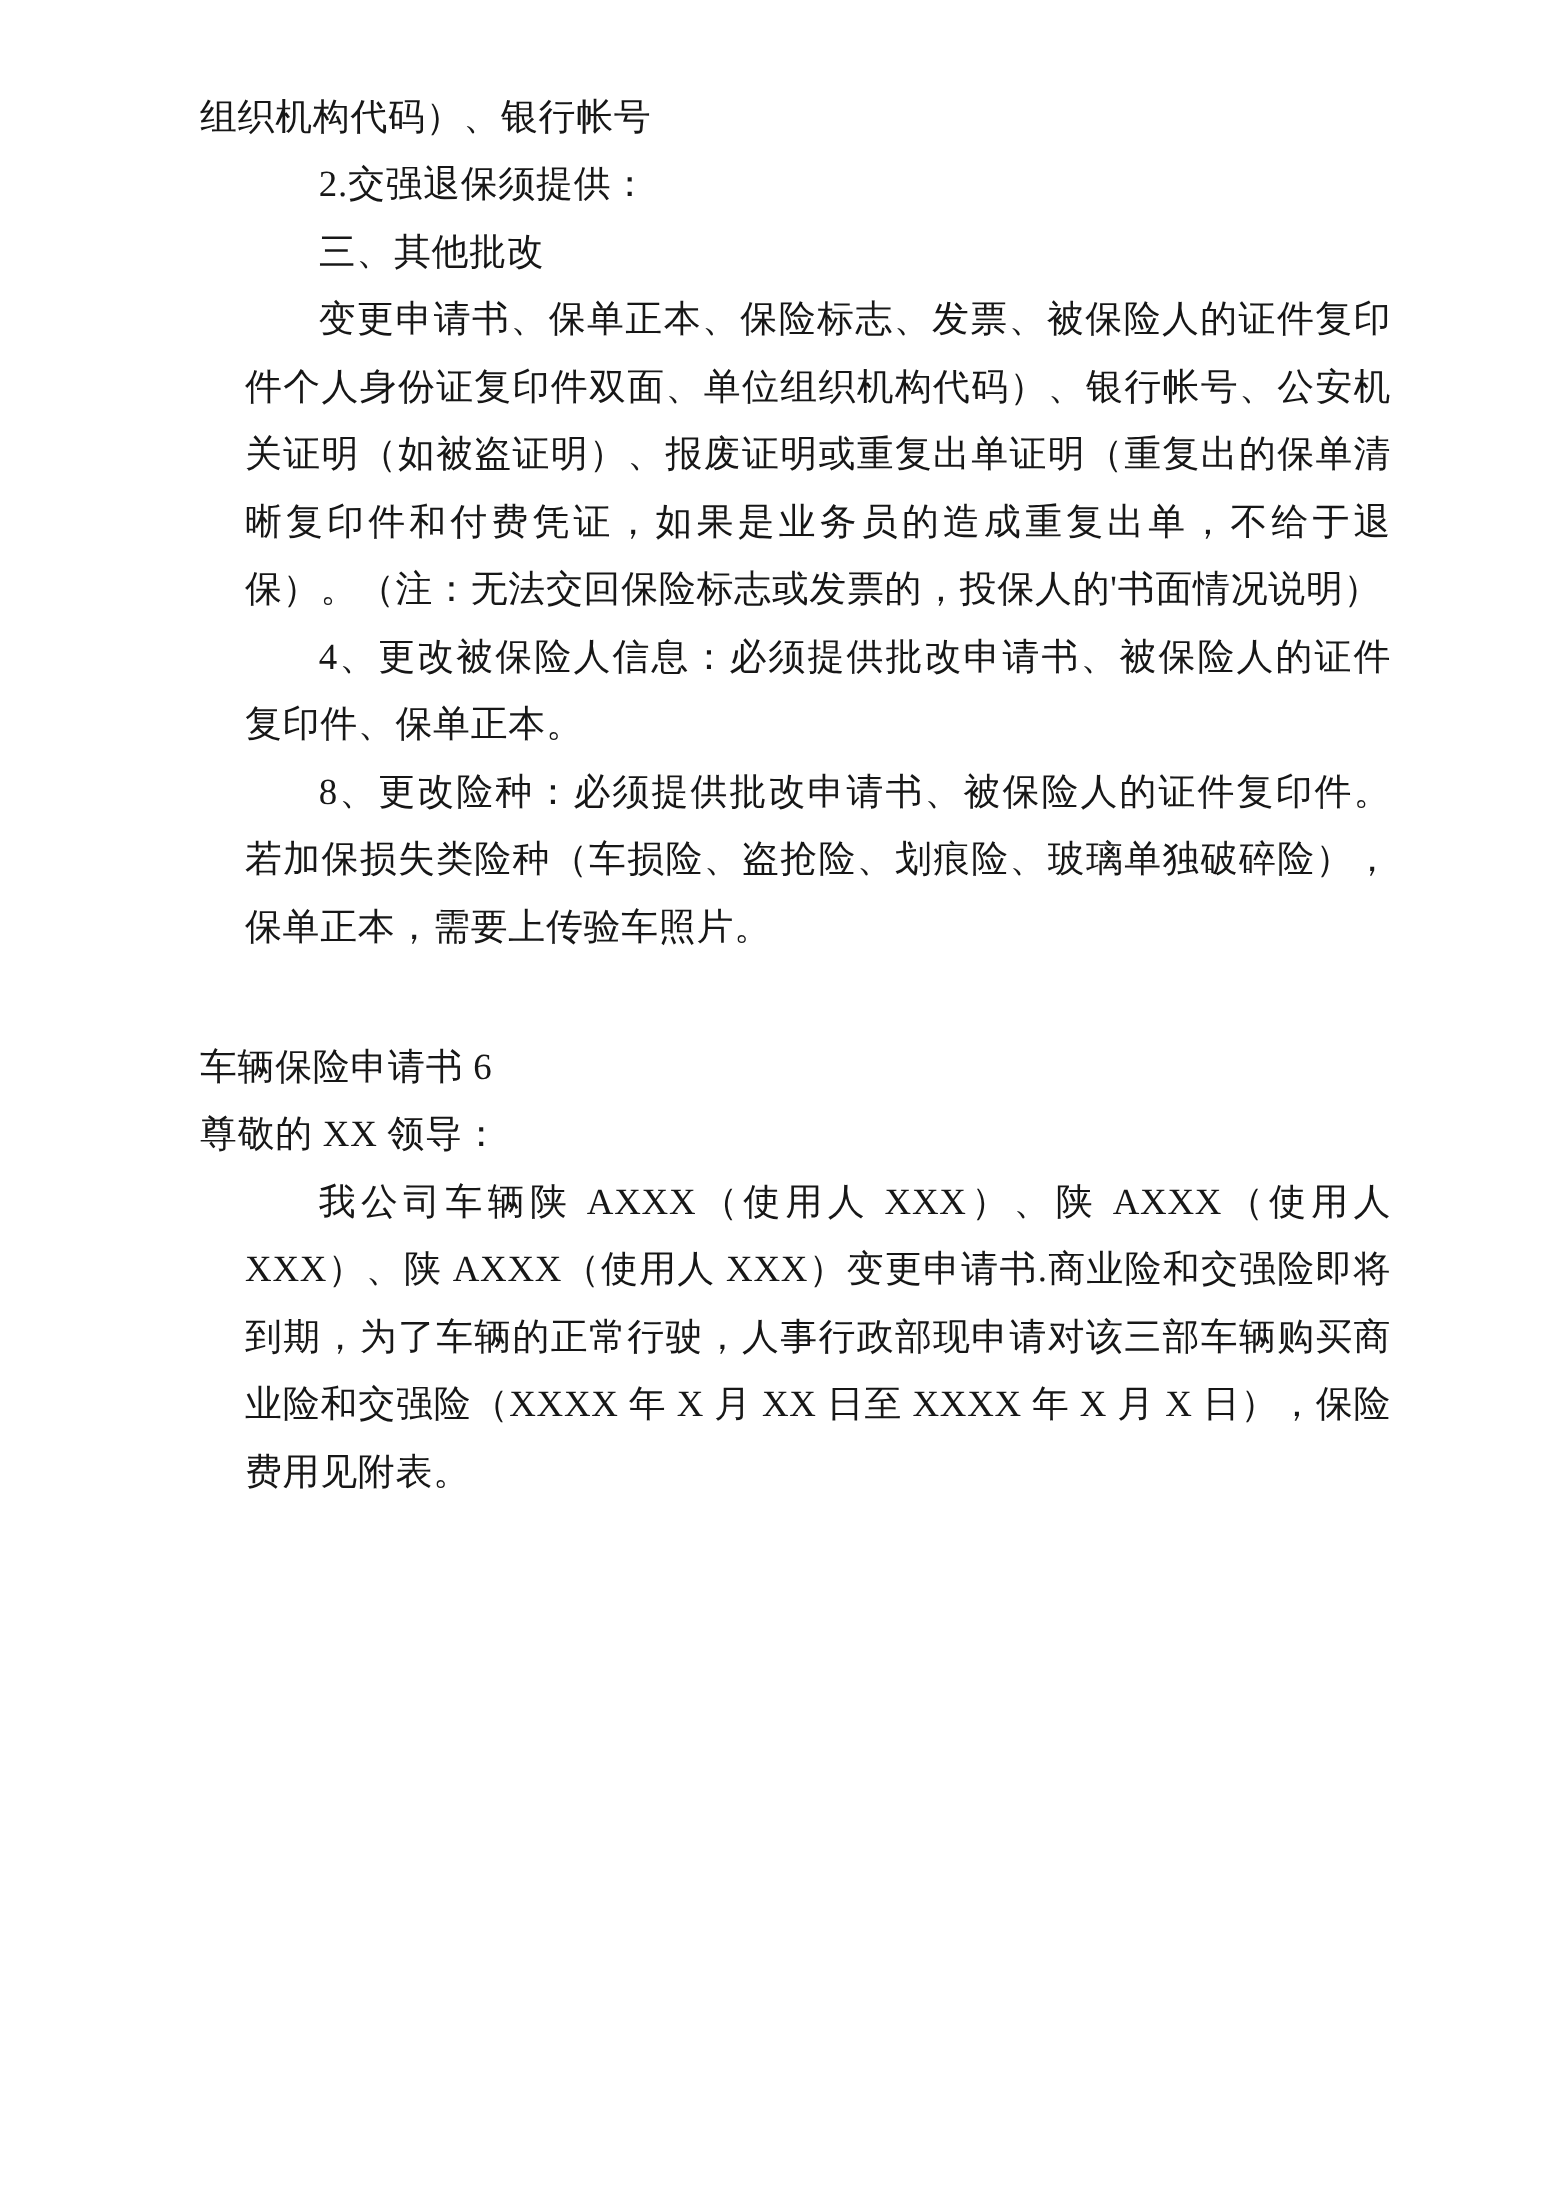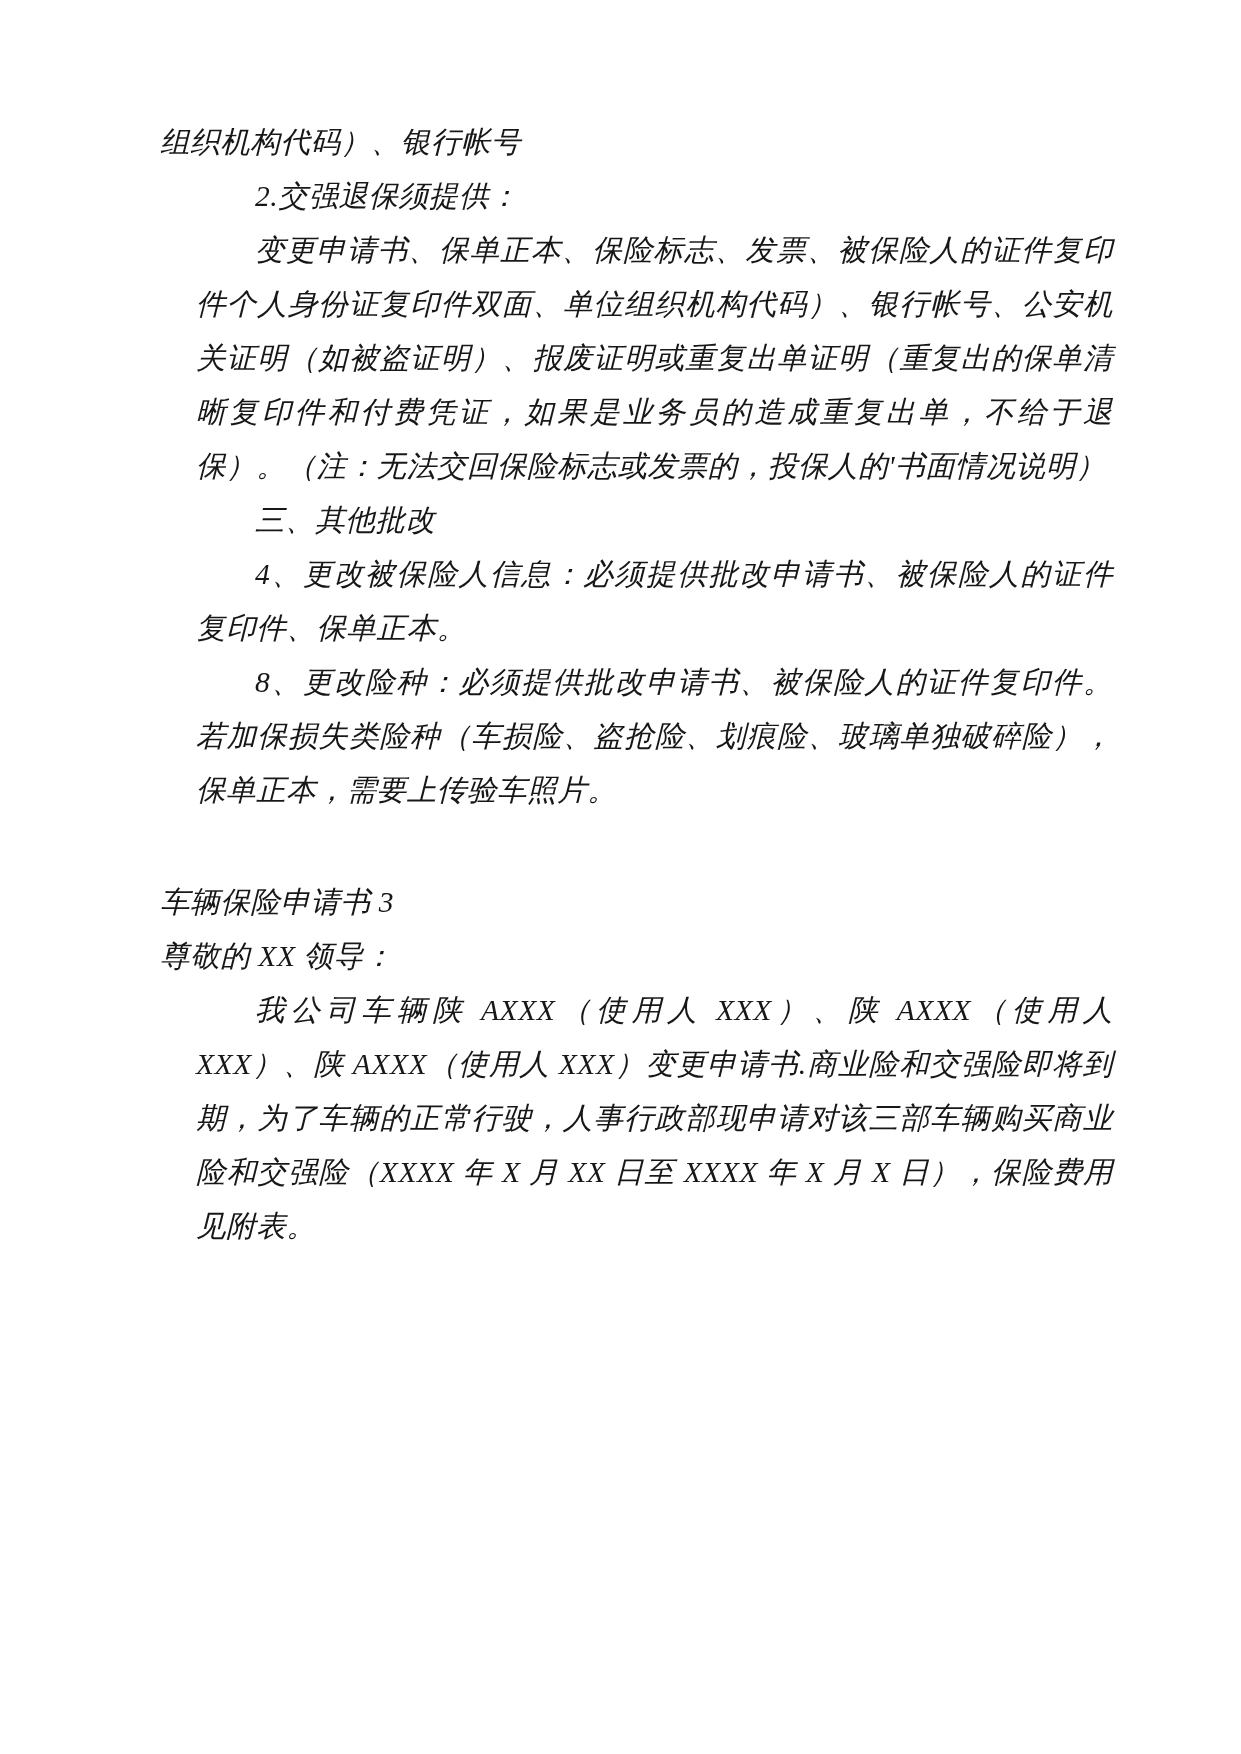--- a/index.html
+++ b/index.html
@@ -12,22 +12,21 @@
     height: 1754px;
     font-family: "Liberation Serif", "DejaVu Serif", serif;
     color: #1a1a1a;
     overflow: hidden;
   }
   .page {
     position: relative;
     width: 1241px;
     height: 1574px;
     box-sizing: border-box;
-    padding: 116px 128px 120px 160px;
-    font-style: italic;
+    padding: 68px 128px 120px 160px;
   }
   .doc-body {
     font-size: 29.5px;
     line-height: 1.83;
     letter-spacing: 0.6px;
     text-align: justify;
     text-justify: inter-ideograph;
     color: #171717;
   }
   p {
@@ -51,31 +50,31 @@
 </head>
 <body>
 
 <div class="page">
   <div class="doc-body">
 
     <p class="p-flush">组织机构代码）、银行帐号</p>
 
     <p class="p-indent">2.交强退保须提供：</p>
 
+    <p class="p-indent">三、其他批改</p>
+
     <p class="p-indent">变更申请书、保单正本、保险标志、发票、被保险人的证件复印件个人身份证复印件双面、单位组织机构代码）、银行帐号、公安机关证明（如被盗证明）、报废证明或重复出单证明（重复出的保单清晰复印件和付费凭证，如果是业务员的造成重复出单，不给于退保）。（注：无法交回保险标志或发票的，投保人的'书面情况说明）</p>
-
-    <p class="p-indent">三、其他批改</p>
 
 
     <p class="p-indent">4、更改被保险人信息：必须提供批改申请书、被保险人的证件复印件、保单正本。</p>
 
     <p class="p-indent">8、更改险种：必须提供批改申请书、被保险人的证件复印件。若加保损失类险种（车损险、盗抢险、划痕险、玻璃单独破碎险），保单正本，需要上传验车照片。</p>
 
     <div class="gap-block"></div>
 
-    <p class="title-line">车辆保险申请书 3</p>
+    <p class="title-line">车辆保险申请书 6</p>
 
     <p class="p-flush">尊敬的 XX 领导：</p>
 
     <p class="p-indent">我公司车辆陕 AXXX（使用人 XXX）、陕 AXXX（使用人 XXX）、陕 AXXX（使用人 XXX）变更申请书.商业险和交强险即将到期，为了车辆的正常行驶，人事行政部现申请对该三部车辆购买商业险和交强险（XXXX 年 X 月 XX 日至 XXXX 年 X 月 X 日），保险费用见附表。</p>
 
   </div>
 </div>
 
 </body></html>

